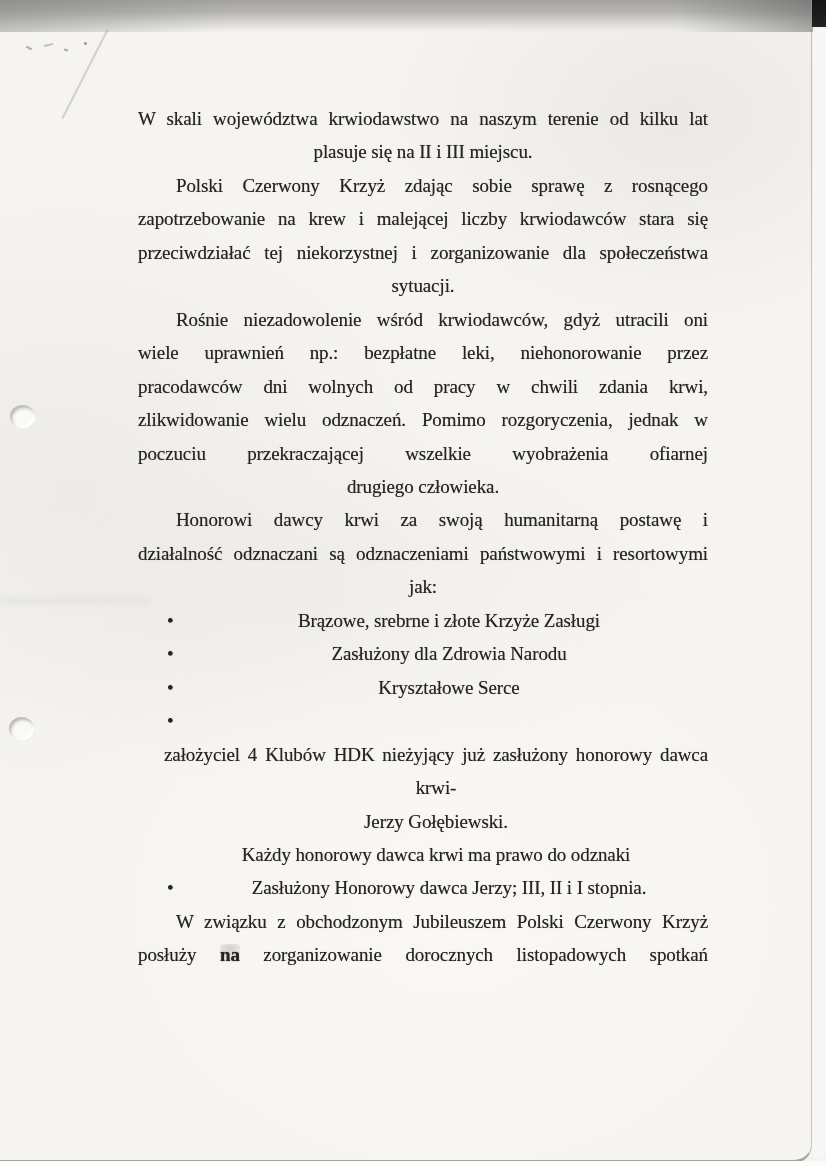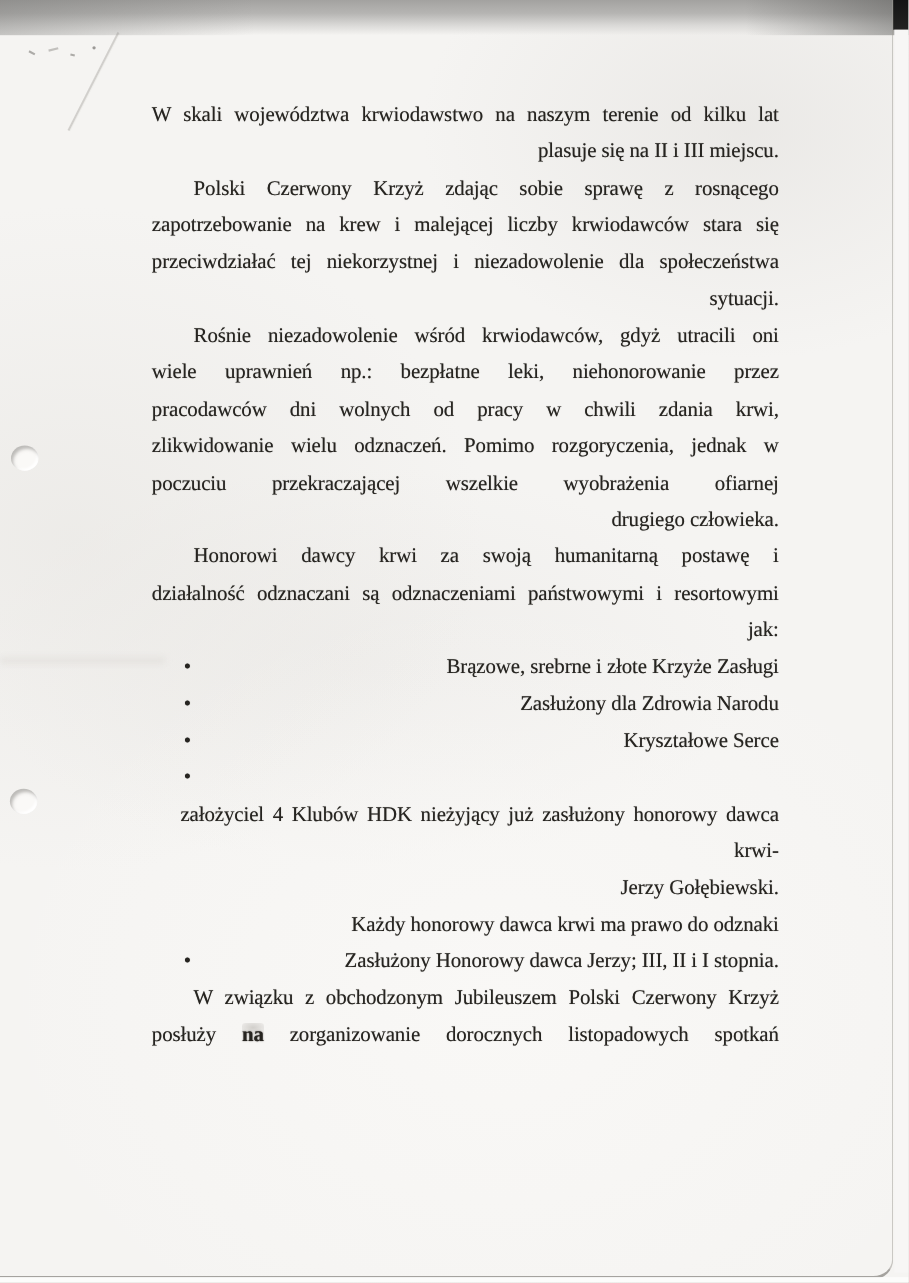--- a/index.html
+++ b/index.html
@@ -52,25 +52,25 @@
   .crease {
     position:absolute; left:84px; top:24px; width:1.5px; height:100px;
     background:rgba(150,147,142,0.38); transform:rotate(27deg); filter:blur(0.7px);
   }
   .crease2 {
     position:absolute; left:0px; top:598px; width:150px; height:5px;
     background:rgba(218,215,211,0.55); filter:blur(3px);
   }
   
   .textblock {
-    position:absolute; left:138px; top:88px; width:570px;
+    position:absolute; left:138px; top:102px; width:570px;
     font-size:19px; line-height:33.45px; letter-spacing:-0.1px;
     color:#262420;
   }
-  .line { min-height:33.45px; text-align:right; text-shadow:0 0 0.7px rgba(38,36,32,0.55); }
+  .line { min-height:33.45px; text-align:center; text-shadow:0 0 0.7px rgba(38,36,32,0.55); }
   .j   { text-align:justify; text-align-last:justify; }
   .ind { text-indent:38px; }
   .bullet { position:relative; padding-left:52px; }
   .blt { position:absolute; left:29px; top:0; }
   .hang { padding-left:26px; }
   .smudge {
     font-weight:bold;
     text-shadow:0 0 1.3px rgba(55,50,45,0.9);
     background:radial-gradient(ellipse 22px 12px at 50% 20%, rgba(122,116,108,0.30), rgba(122,116,108,0) 75%);
     border-radius:3px;
@@ -93,21 +93,21 @@
   <div class="pm pm2"></div>
   <div class="pm pm3"></div>
   <div class="pm pm4"></div>
   <div class="crease"></div>
   <div class="crease2"></div>
   <div class="textblock" id="textblock">
       <div class="line j"><span>W skali województwa krwiodawstwo na naszym terenie od kilku lat</span></div>
       <div class="line"><span>plasuje się na II i III miejscu.</span></div>
       <div class="line j ind"><span>Polski Czerwony Krzyż zdając sobie sprawę z rosnącego</span></div>
       <div class="line j"><span>zapotrzebowanie na krew i malejącej liczby krwiodawców stara się</span></div>
-      <div class="line j"><span>przeciwdziałać tej niekorzystnej i niezadowolenie dla społeczeństwa</span></div>
+      <div class="line j"><span>przeciwdziałać tej niekorzystnej i zorganizowanie dla społeczeństwa</span></div>
       <div class="line"><span>sytuacji.</span></div>
       <div class="line j ind"><span>Rośnie niezadowolenie wśród krwiodawców, gdyż utracili oni</span></div>
       <div class="line j"><span>wiele uprawnień np.: bezpłatne leki, niehonorowanie przez</span></div>
       <div class="line j"><span>pracodawców dni wolnych od pracy w chwili zdania krwi,</span></div>
       <div class="line j"><span>zlikwidowanie wielu odznaczeń. Pomimo rozgoryczenia, jednak w</span></div>
       <div class="line j"><span>poczuciu przekraczającej wszelkie wyobrażenia ofiarnej</span></div>
       <div class="line"><span>drugiego człowieka.</span></div>
       <div class="line j ind"><span>Honorowi dawcy krwi za swoją humanitarną postawę i</span></div>
       <div class="line j"><span>działalność odznaczani są odznaczeniami państwowymi i resortowymi</span></div>
       <div class="line"><span>jak:</span></div>

